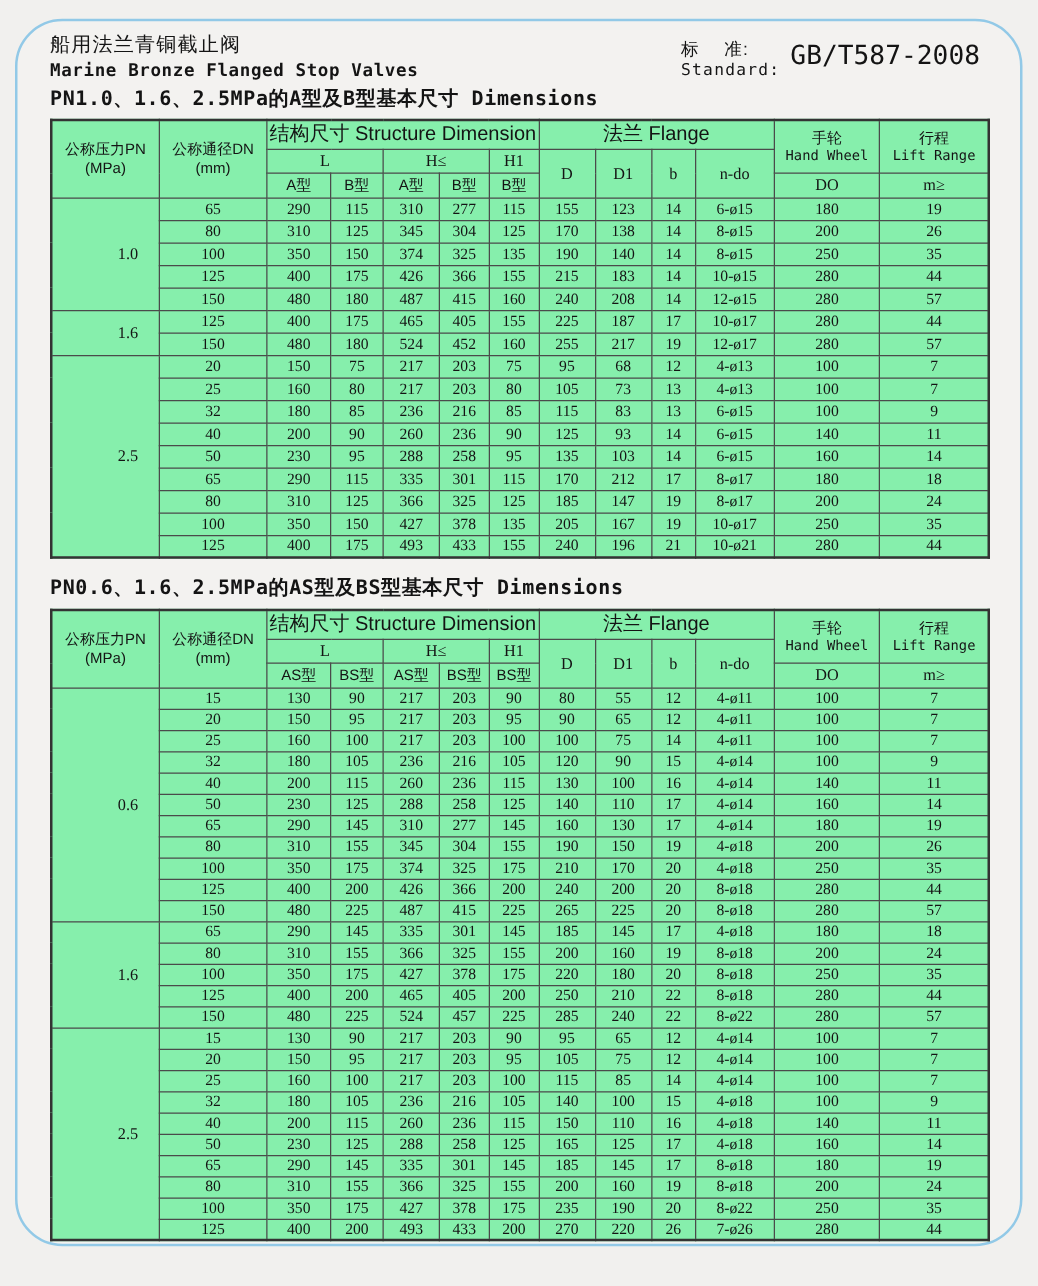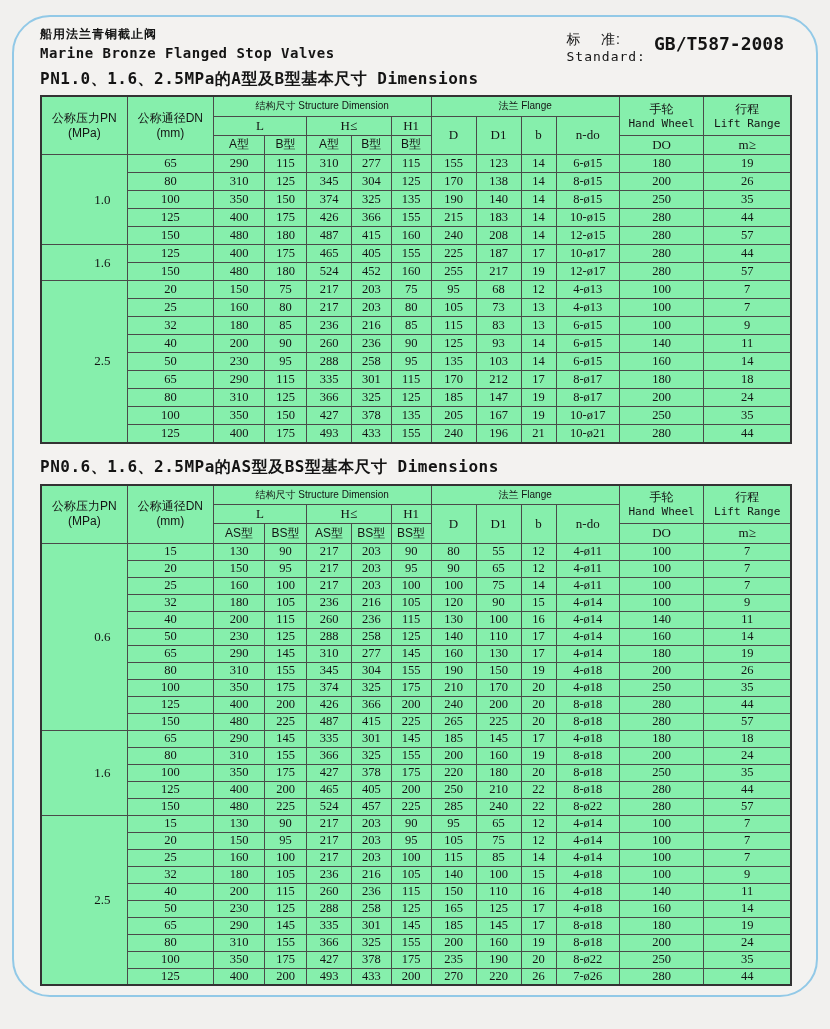--- a/index.html
+++ b/index.html
@@ -15,41 +15,41 @@
     position: absolute;
     left: 12px; top: 15px;
     width: 806px; height: 982px;
     border: 2px solid #92c9e7;
     border-radius: 38px;
     background: #f3f2f0;
     padding: 6px 26px 0 26px;
   }
   .header-row { position: relative; height: 44px; }
   .t-zh {
-    font-size: 12px; font-weight: bold;
+    font-size: 16px; font-weight: normal;
     letter-spacing: 1px;
     padding-top: 3px;
   }
   .t-en {
     font-family: "DejaVu Sans Mono", monospace;
     font-size: 14px; font-weight: bold;
     letter-spacing: 0.5px;
     margin-top: 2px;
   }
   .standard {
     position: absolute;
     right: 6px; top: 8px;
     display: flex; align-items: center; gap: 8px;
   }
   .std-labels { text-align: left; }
   .std-zh { font-size: 14px; white-space: pre; letter-spacing: 1px; }
   .std-en { font-family: "DejaVu Sans Mono", monospace; font-size: 13px; letter-spacing: 1px; }
   .std-value {
     font-family: "DejaVu Sans Mono", monospace;
-    font-size: 18px; font-weight: bold;
+    font-size: 21px; font-weight: normal;
     margin-top: -8px;
   }
   .section-title {
     font-family: "DejaVu Sans Mono", monospace;
     font-size: 16px; font-weight: bold;
     letter-spacing: 0.5px;
     margin: 2px 0 5px 0;
   }
   .section-title.second { margin-top: 13px; margin-bottom: 6px; }
   table {
@@ -62,21 +62,21 @@
   table { border-width: 2px; border-color: #333; }
   th {
     font-weight: normal;
     font-size: 12px;
     line-height: 1.25;
     padding: 1px 0;
     text-align: center; vertical-align: middle;
   }
   th .en { font-family: "DejaVu Sans Mono", monospace; font-size: 11px; display: block; }
   th .zh { display: block; font-size: 12px; }
-  th.inline-hdr { font-size: 10px; }
+  th.inline-hdr { font-size: 16px; }
   th.sym { font-family: "Liberation Serif", serif; font-size: 13px; }
   td {
     font-family: "Liberation Serif", serif;
     font-size: 12.5px;
     text-align: center; vertical-align: middle;
     padding: 0;
   }
   .t1 td { height: 18px; }
   .t2 td { height: 17px; }
   .t1 tr.hr1 th, .t2 tr.hr1 th { height: 20px; }

